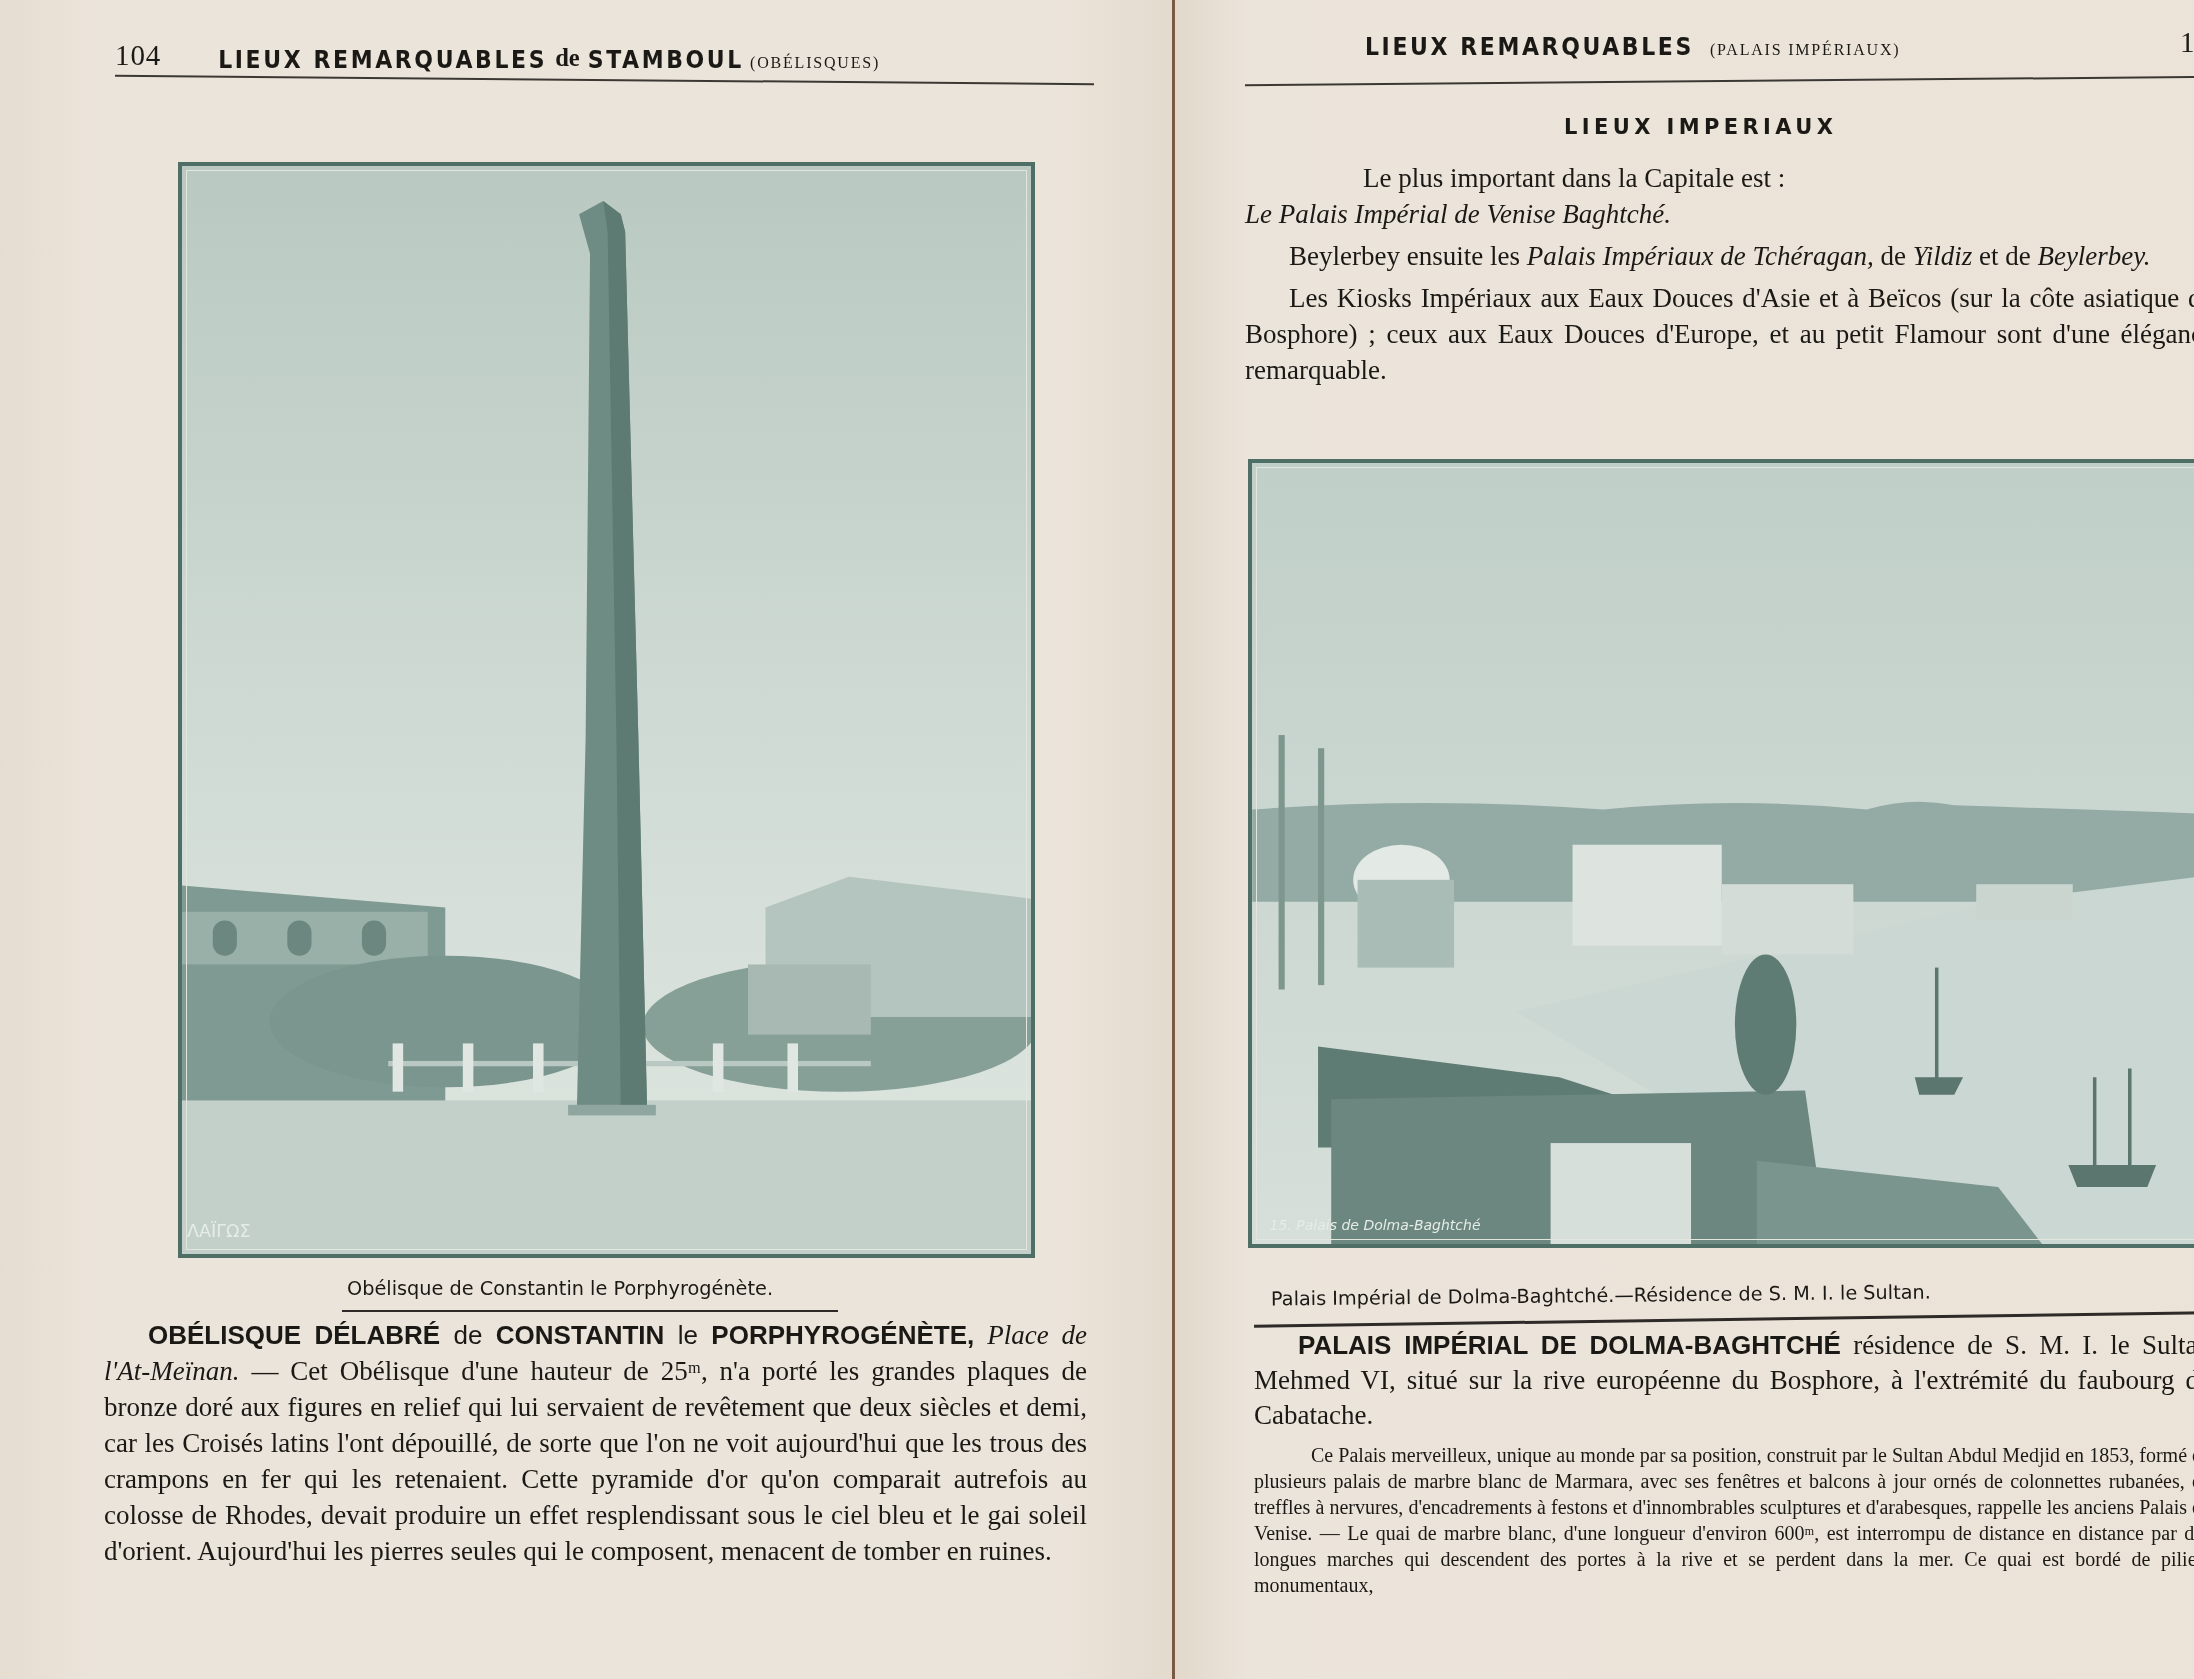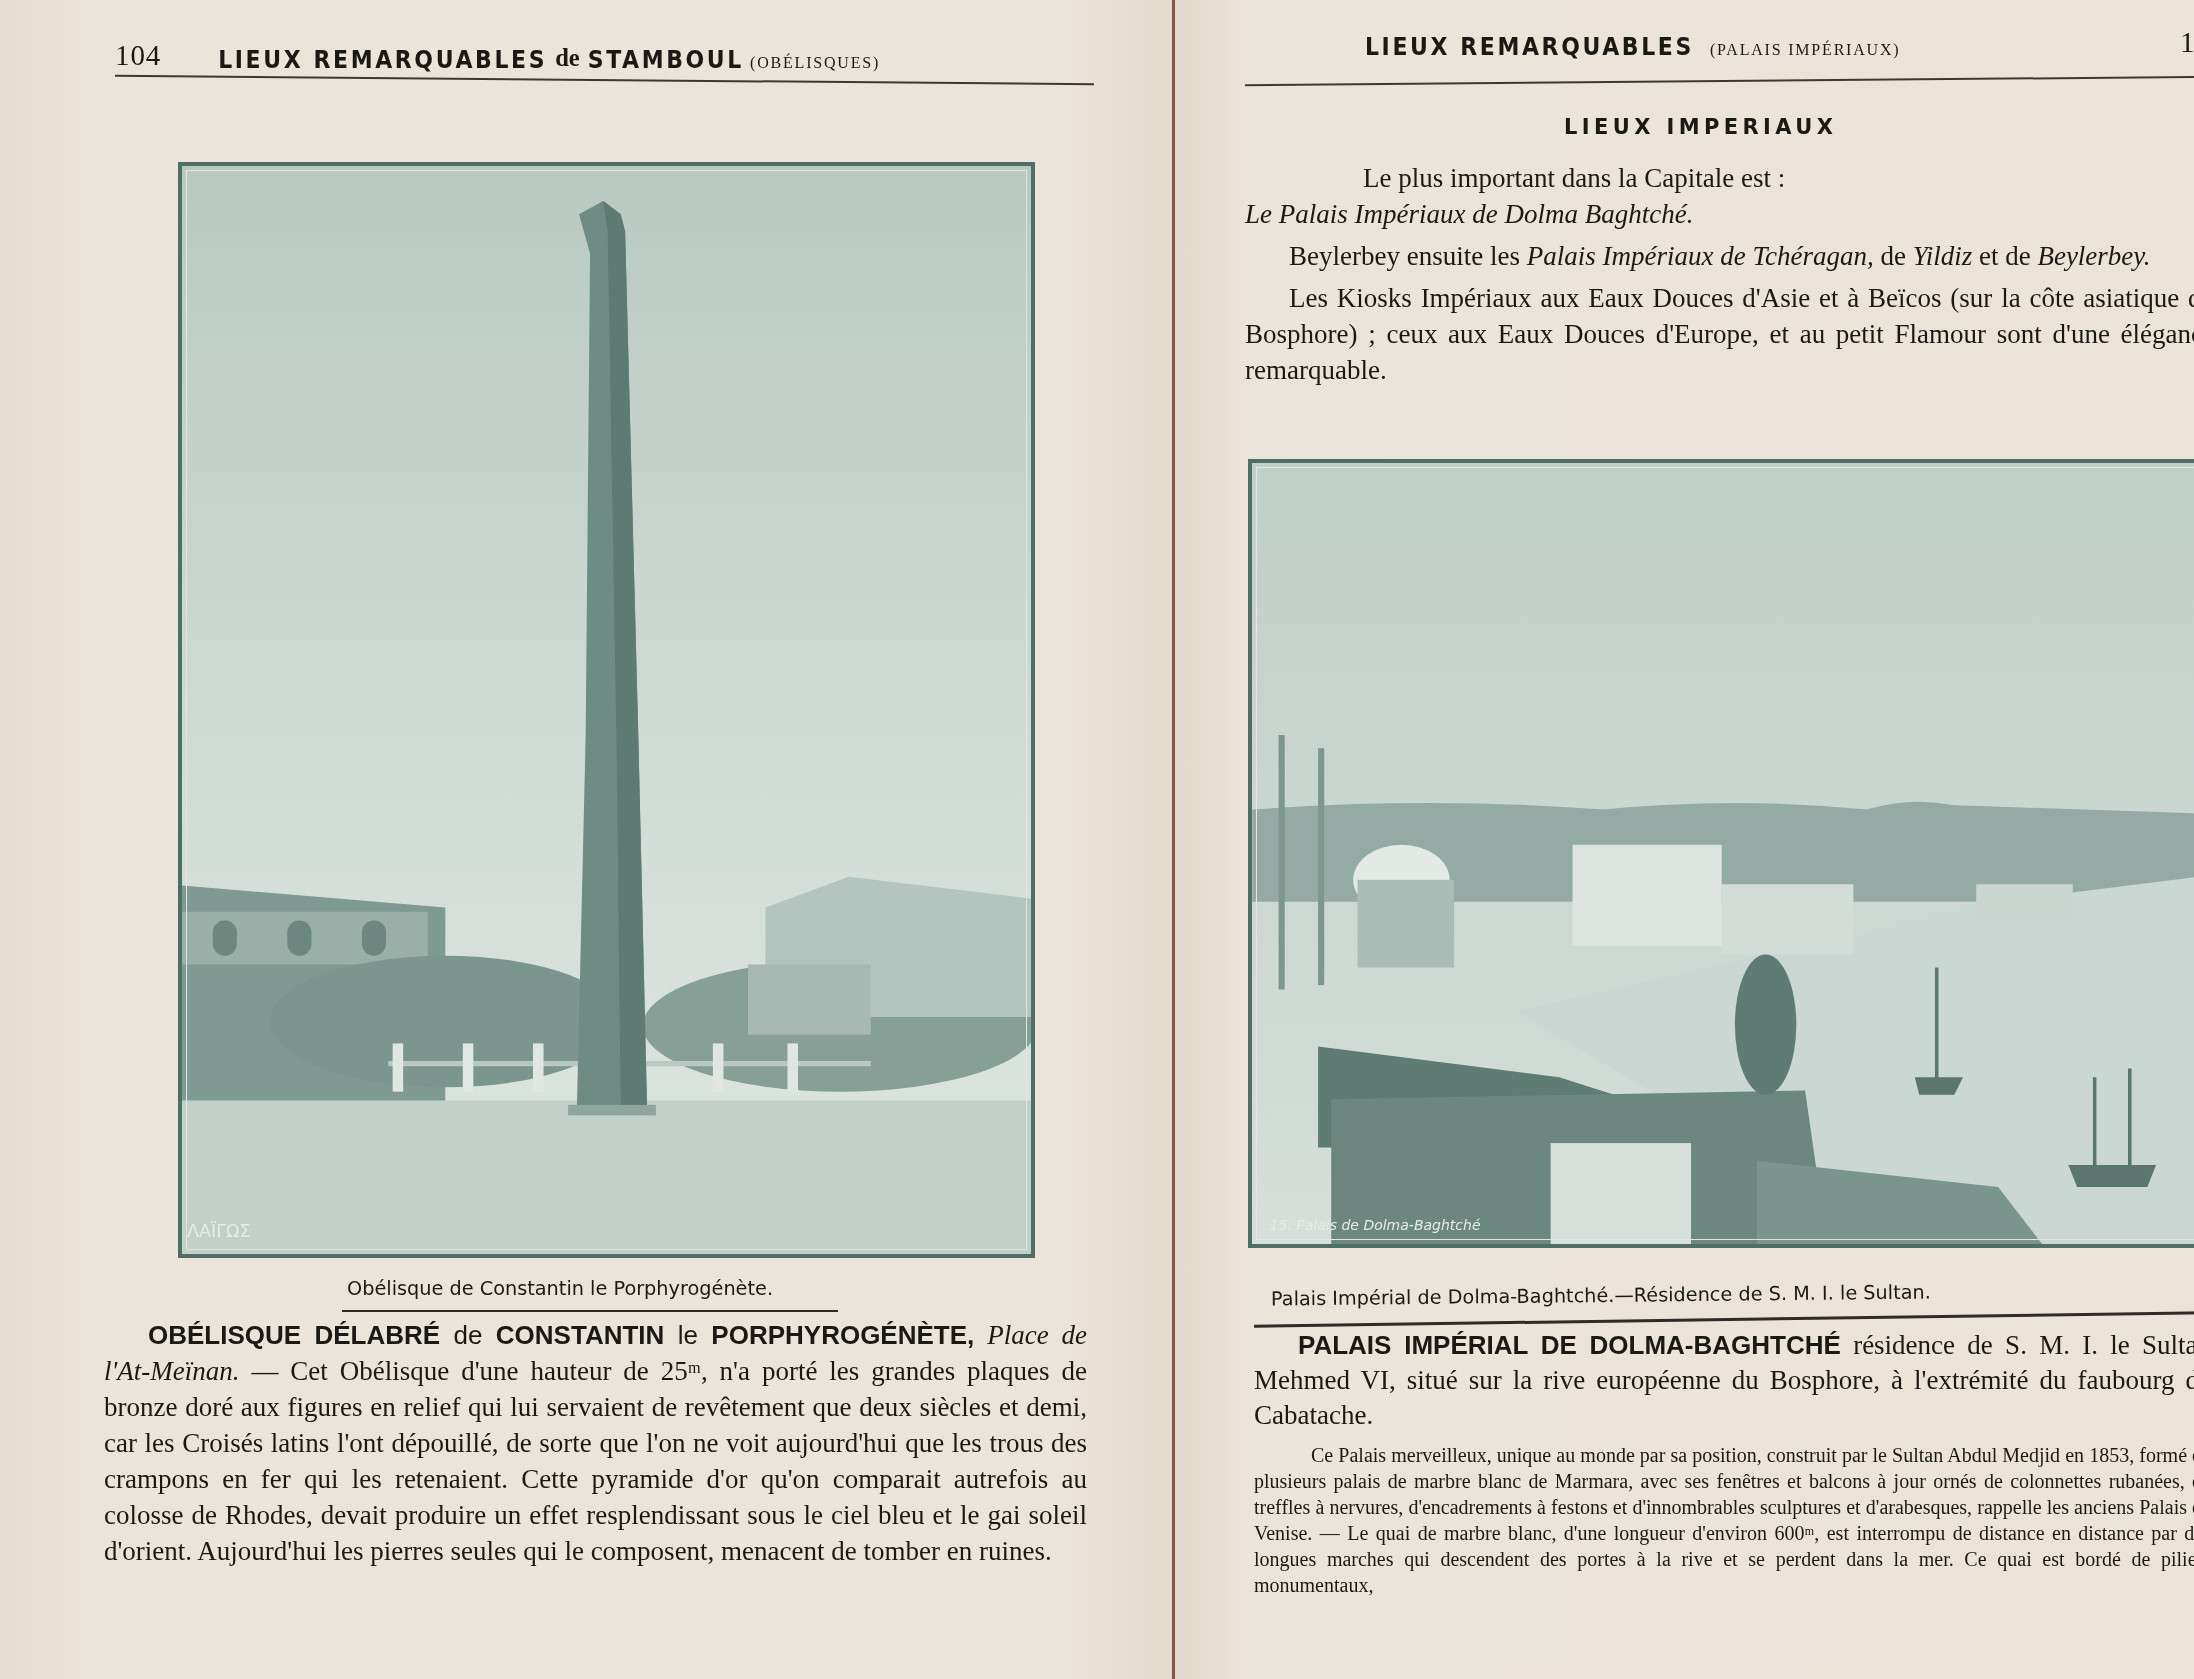--- a/index.html
+++ b/index.html
@@ -141,21 +141,21 @@
     <span class="pagenum" style="position:absolute; left:1005px; top:26px;">105</span>
     <div class="rule" style="left:70px; top:80px; width:974px; transform:rotate(-0.5deg);"></div>
 
     <div class="sec-title" style="left:389px; top:115px;">LIEUX IMPERIAUX</div>
 
     <div class="body-text" style="left:70px; top:160px; width:970px;">
       <p class="indent" style="margin-bottom:0;">
         <span>Le plus important dans la Capitale est :</span>
       </p>
       <p style="margin-bottom:6.1px;">
-        <span class="ital">Le Palais Impériaux de Dolma Baghtché.</span>
+        <span class="ital">Le Palais Impérial de Venise Baghtché.</span>
       </p>
       <p style="text-indent:44px; margin-bottom:6.1px;">
         <span>Beylerbey ensuite les </span><span class="ital">Palais Impériaux de Tchéragan,</span><span> de </span><span class="ital">Yildiz</span><span> et de </span><span class="ital">Beylerbey.</span>
       </p>
       <p style="text-indent:44px;">Les Kiosks Impériaux aux Eaux Douces d'Asie et à Beïcos (sur la côte asiatique du Bosphore) ; ceux aux Eaux Douces d'Europe, et au petit Flamour sont d'une élégance remarquable.</p>
     </div>
 
     <div class="photo" style="left:73px; top:459px; width:957px; height:781px;">
       <svg width="957" height="781" viewBox="0 0 2180 1780">
         <defs>

